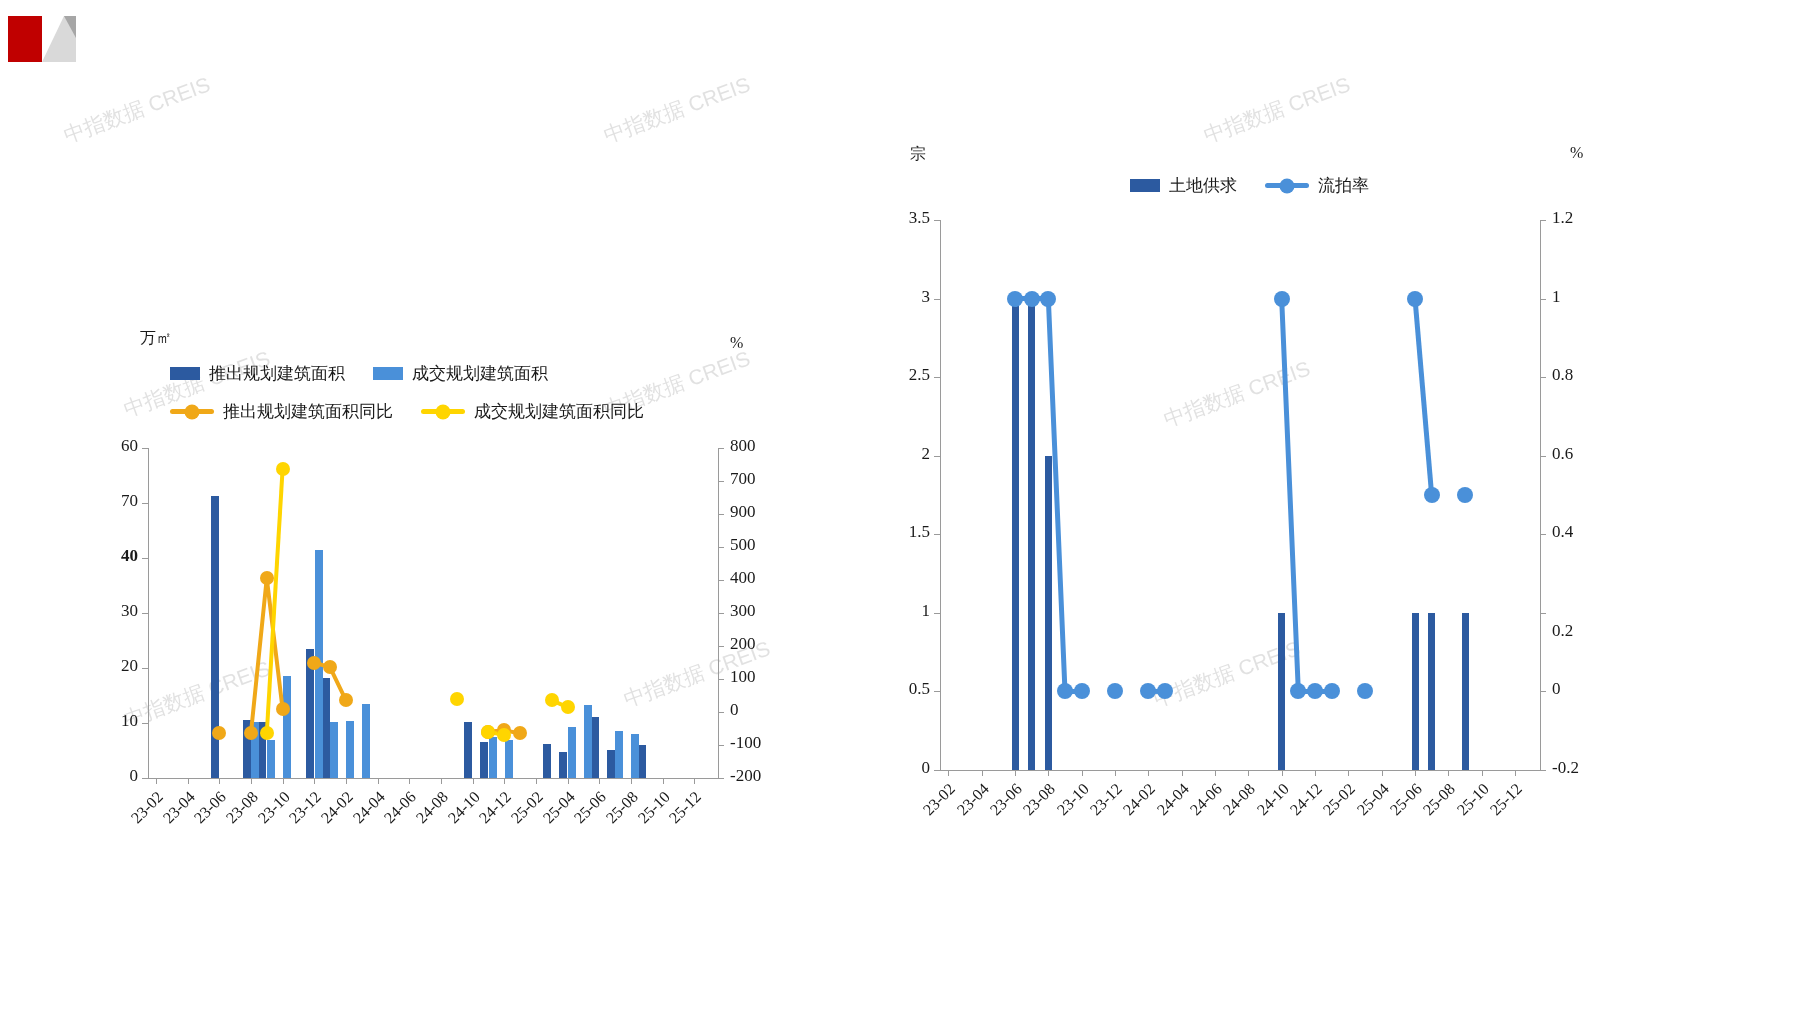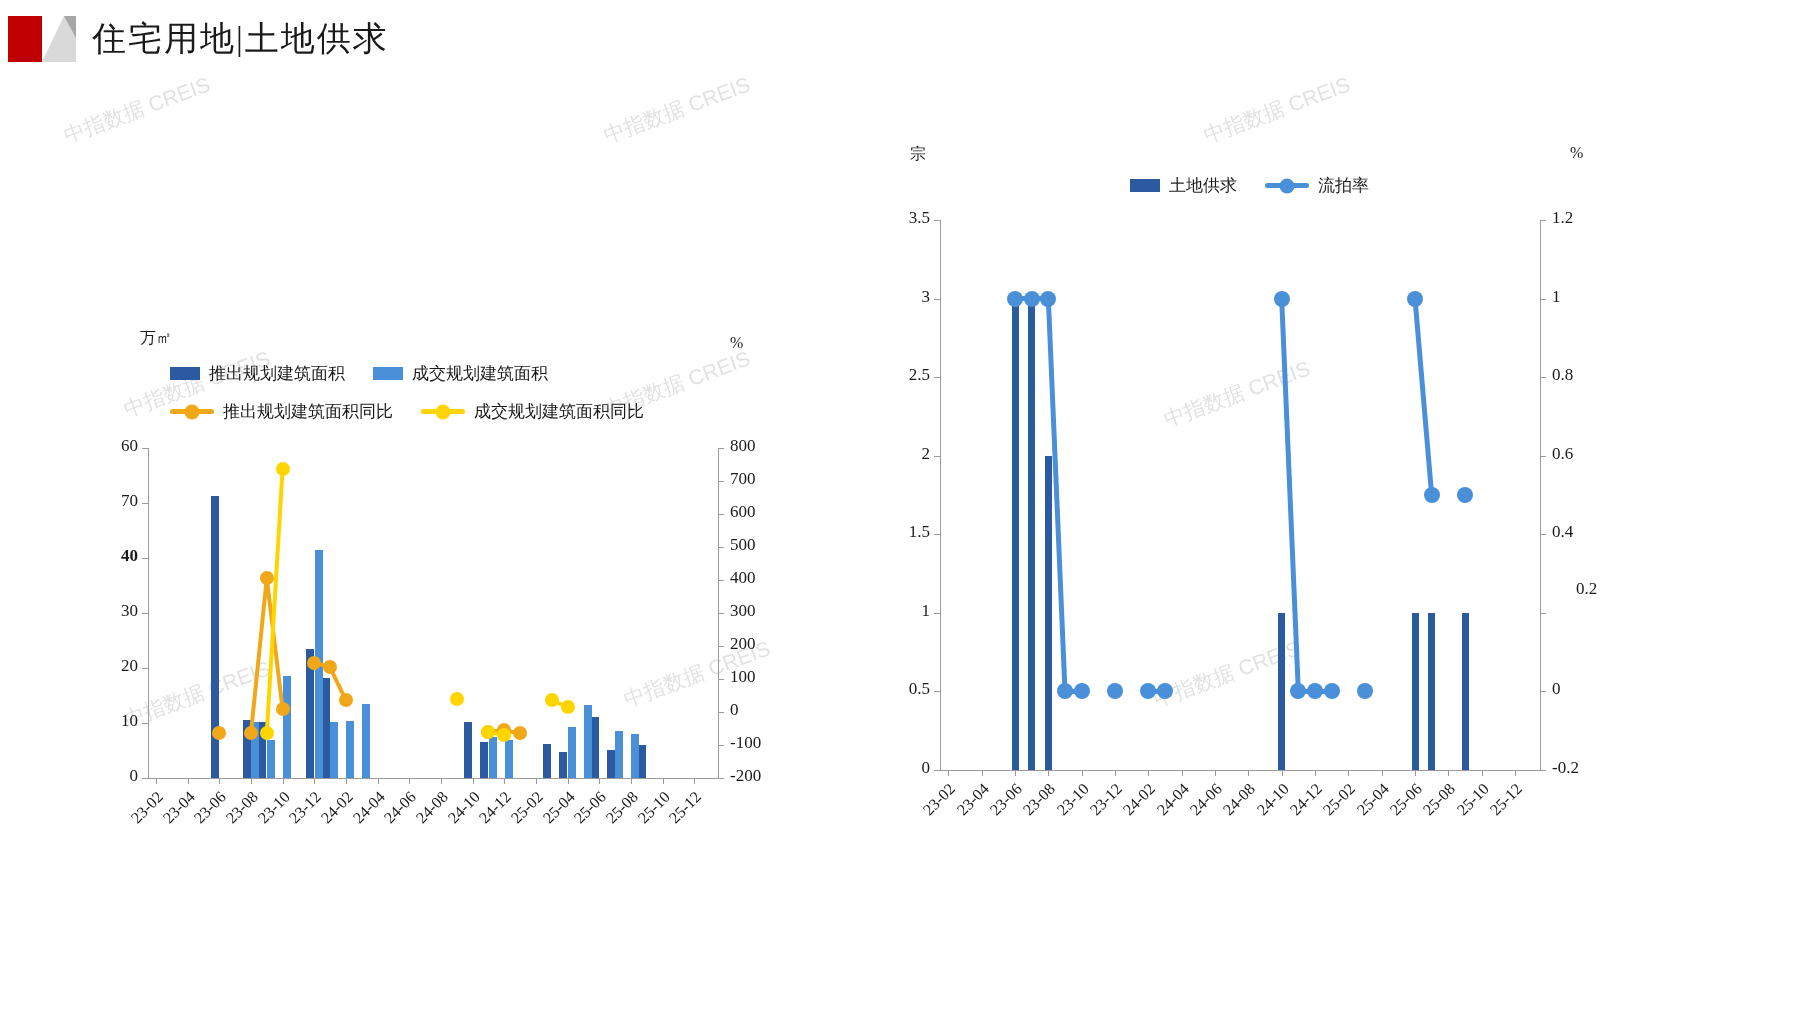--- a/index.html
+++ b/index.html
@@ -51,21 +51,20 @@
 </head>
 <body>
 
 <div id="header">
   <svg id="logo" viewBox="0 0 68 46">
     <rect x="0" y="0" width="34" height="46" fill="#c00000"></rect>
     <polygon points="34,0 68,0 68,46 34,46" fill="#d9d9d9"></polygon>
     <polygon points="34,0 56,0 34,46" fill="#ffffff"></polygon>
     <polygon points="56,0 68,0 68,22" fill="#a6a6a6"></polygon>
   </svg>
-  <div id="hdr-title">住宅用地|土地供求</div>
 </div>
 
 <div id="watermarks">
     <div class="wm" style="left: 60px; top: 96px;">中指数据 CREIS</div>
     <div class="wm" style="left: 600px; top: 96px;">中指数据 CREIS</div>
     <div class="wm" style="left: 120px; top: 370px;">中指数据 CREIS</div>
     <div class="wm" style="left: 600px; top: 370px;">中指数据 CREIS</div>
     <div class="wm" style="left: 120px; top: 680px;">中指数据 CREIS</div>
     <div class="wm" style="left: 620px; top: 660px;">中指数据 CREIS</div>
     <div class="wm" style="left: 1200px; top: 96px;">中指数据 CREIS</div>
@@ -131,21 +130,21 @@
       <div class="ytickR" style="left: 582px; top: 219px;">100</div>
       <div class="axisline" style="left: 570px; top: 231px; width: 6px; height: 1px;"></div>
       <div class="ytickR" style="left: 582px; top: 186px;">200</div>
       <div class="axisline" style="left: 570px; top: 198px; width: 6px; height: 1px;"></div>
       <div class="ytickR" style="left: 582px; top: 153px;">300</div>
       <div class="axisline" style="left: 570px; top: 165px; width: 6px; height: 1px;"></div>
       <div class="ytickR" style="left: 582px; top: 120px;">400</div>
       <div class="axisline" style="left: 570px; top: 132px; width: 6px; height: 1px;"></div>
       <div class="ytickR" style="left: 582px; top: 87px;">500</div>
       <div class="axisline" style="left: 570px; top: 99px; width: 6px; height: 1px;"></div>
-      <div class="ytickR" style="left: 582px; top: 54px;">600</div>
+      <div class="ytickR" style="left: 582px; top: 54px;">900</div>
       <div class="axisline" style="left: 570px; top: 66px; width: 6px; height: 1px;"></div>
       <div class="ytickR" style="left: 582px; top: 21px;">700</div>
       <div class="axisline" style="left: 570px; top: 33px; width: 6px; height: 1px;"></div>
       <div class="ytickR" style="left: 582px; top: -12px;">800</div>
       <div class="axisline" style="left: 570px; top: 0px; width: 6px; height: 1px;"></div>
       <div class="xtick" style="left: 5.91667px; top: 340px; width: 90px; margin-left: -90px;">23-02</div>
       <div class="axisline" style="left: 7.91667px; top: 330px; width: 1px; height: 6px;"></div>
       <div class="xtick" style="left: 37.5833px; top: 340px; width: 90px; margin-left: -90px;">23-04</div>
       <div class="axisline" style="left: 39.5833px; top: 330px; width: 1px; height: 6px;"></div>
       <div class="xtick" style="left: 69.25px; top: 340px; width: 90px; margin-left: -90px;">23-06</div>
@@ -269,21 +268,21 @@
       <div class="ytick" style="left: -72px; width: 62px; top: 145.143px;">2.5</div>
       <div class="axisline" style="left: -6px; top: 157.143px; width: 6px; height: 1px;"></div>
       <div class="ytick" style="left: -72px; width: 62px; top: 66.5714px;">3</div>
       <div class="axisline" style="left: -6px; top: 78.5714px; width: 6px; height: 1px;"></div>
       <div class="ytick" style="left: -72px; width: 62px; top: -12px;">3.5</div>
       <div class="axisline" style="left: -6px; top: 0px; width: 6px; height: 1px;"></div>
       <div class="ytickR" style="left: 612px; top: 538px;">-0.2</div>
       <div class="axisline" style="left: 600px; top: 550px; width: 6px; height: 1px;"></div>
       <div class="ytickR" style="left: 612px; top: 459.429px;">0</div>
       <div class="axisline" style="left: 600px; top: 471.429px; width: 6px; height: 1px;"></div>
-      <div class="ytickR" style="left: 612px; top: 359px; margin-left: 24px;">0.2</div>
+      <div class="ytickR" style="left: 612px; top: 401px;">0.2</div>
       <div class="axisline" style="left: 600px; top: 392.857px; width: 6px; height: 1px;"></div>
       <div class="ytickR" style="left: 612px; top: 302.286px;">0.4</div>
       <div class="axisline" style="left: 600px; top: 314.286px; width: 6px; height: 1px;"></div>
       <div class="ytickR" style="left: 612px; top: 223.714px;">0.6</div>
       <div class="axisline" style="left: 600px; top: 235.714px; width: 6px; height: 1px;"></div>
       <div class="ytickR" style="left: 612px; top: 145.143px;">0.8</div>
       <div class="axisline" style="left: 600px; top: 157.143px; width: 6px; height: 1px;"></div>
       <div class="ytickR" style="left: 612px; top: 66.5714px;">1</div>
       <div class="axisline" style="left: 600px; top: 78.5714px; width: 6px; height: 1px;"></div>
       <div class="ytickR" style="left: 612px; top: -12px;">1.2</div>

